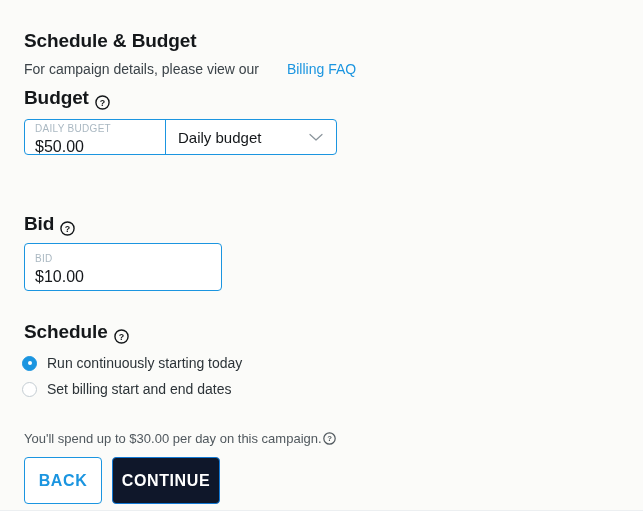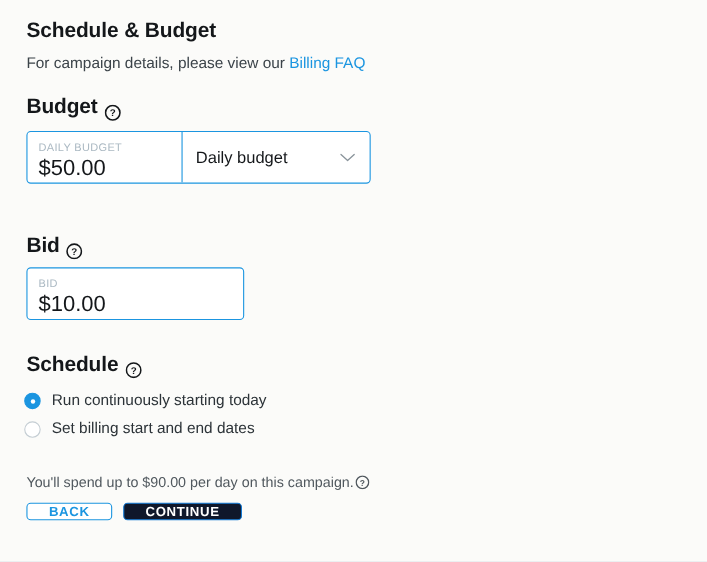--- a/index.html
+++ b/index.html
@@ -26,31 +26,32 @@
 
   
   .section-title {
     font-size: 19px;
     font-weight: bold;
     color: #14171a;
     letter-spacing: -0.1px;
     line-height: 24px;
     margin: 0;
   }
-  #title-block { padding-top: 17px; }
+  #title-block { padding-top: 29px; }
 
   .subtitle {
     font-size: 14px;
     color: #3b4349;
     line-height: 20px;
     margin-top: 6px;
   }
   .link {
     color: #1b95e0;
     text-decoration: none;
+    margin-left: 24px;
   }
 
   .field-heading {
     display: flex;
     align-items: flex-end;
     gap: 6px;
     margin: 0;
   }
 
   
@@ -62,21 +63,21 @@
     line-height: 0;
   }
   .help-icon svg { display: block; }
   .help-icon.small { width: 13px; height: 13px; position: relative; top: 2px; }
 
   
   .budget-row {
     display: flex;
     align-items: stretch;
     width: 313px;
-    height: 48px;
+    height: 36px;
     border: 1px solid #1b95e0;
     border-radius: 4px;
     background: #ffffff;
     box-sizing: border-box;
     overflow: hidden;
   }
   .budget-amount {
     width: 141px;
     box-sizing: border-box;
     border-right: 1px solid #1b95e0;
@@ -86,21 +87,21 @@
     justify-content: center;
   }
   .micro-label {
     font-size: 10px;
     color: #aab8c2;
     letter-spacing: 0.3px;
     text-transform: uppercase;
     line-height: 12px;
   }
   .field-value {
-    font-size: 20px;
+    font-size: 16px;
     color: #14171a;
     line-height: 20px;
     margin-top: 2px;
   }
   .budget-select {
     flex: 1;
     display: flex;
     align-items: center;
     justify-content: space-between;
     padding: 0 13px 0 12px;
@@ -128,21 +129,21 @@
     background: #ffffff;
     padding: 6px 0 0 10px;
     display: flex;
     flex-direction: column;
     justify-content: center;
   }
 
   
   .radio-row {
     display: flex;
-    align-items: flex-end;
+    align-items: center;
     gap: 10px;
     cursor: pointer;
   }
   .radio {
     width: 15px;
     height: 15px;
     border-radius: 50%;
     box-sizing: border-box;
     flex: none;
     position: relative;
@@ -179,24 +180,24 @@
     display: flex;
     align-items: flex-start;
     gap: 1px;
   }
   .btn-row {
     display: flex;
     gap: 10px;
     align-items: center;
   }
   .btn {
-    height: 16px;
+    height: 47px;
     border-radius: 4px;
     box-sizing: border-box;
-    font-size: 12px;
+    font-size: 16px;
     font-weight: bold;
     letter-spacing: 0.6px;
     display: flex;
     align-items: center;
     justify-content: center;
     cursor: pointer;
     user-select: none;
   }
   .btn-secondary {
     width: 78px;
@@ -286,21 +287,21 @@
     <span class="radio on"></span>
     <span class="radio-label">Run continuously starting today</span>
   </div>
 
   <div class="abs radio-row" style="left:22px; top:380px;">
     <span class="radio off"></span>
     <span class="radio-label">Set billing start and end dates</span>
   </div>
 
   <div class="abs spend-note" style="left:24px; top:430px;">
-    <span>You'll spend up to $90.00 per day on this campaign.</span>
+    <span>You'll spend up to $30.00 per day on this campaign.</span>
     <span class="help-icon small">
       <svg viewBox="0 0 16 16" width="13" height="13">
         <circle cx="8" cy="8" r="7" fill="none" stroke="#50585e" stroke-width="1.5"></circle>
         <text x="8" y="11.6" font-family="'Liberation Sans', sans-serif" font-size="9.5" font-weight="bold" fill="#50585e" text-anchor="middle">?</text>
       </svg>
     </span>
   </div>
 
   <div class="abs btn-row" style="left:24px; top:457px;">
     <div class="btn btn-secondary">BACK</div>

